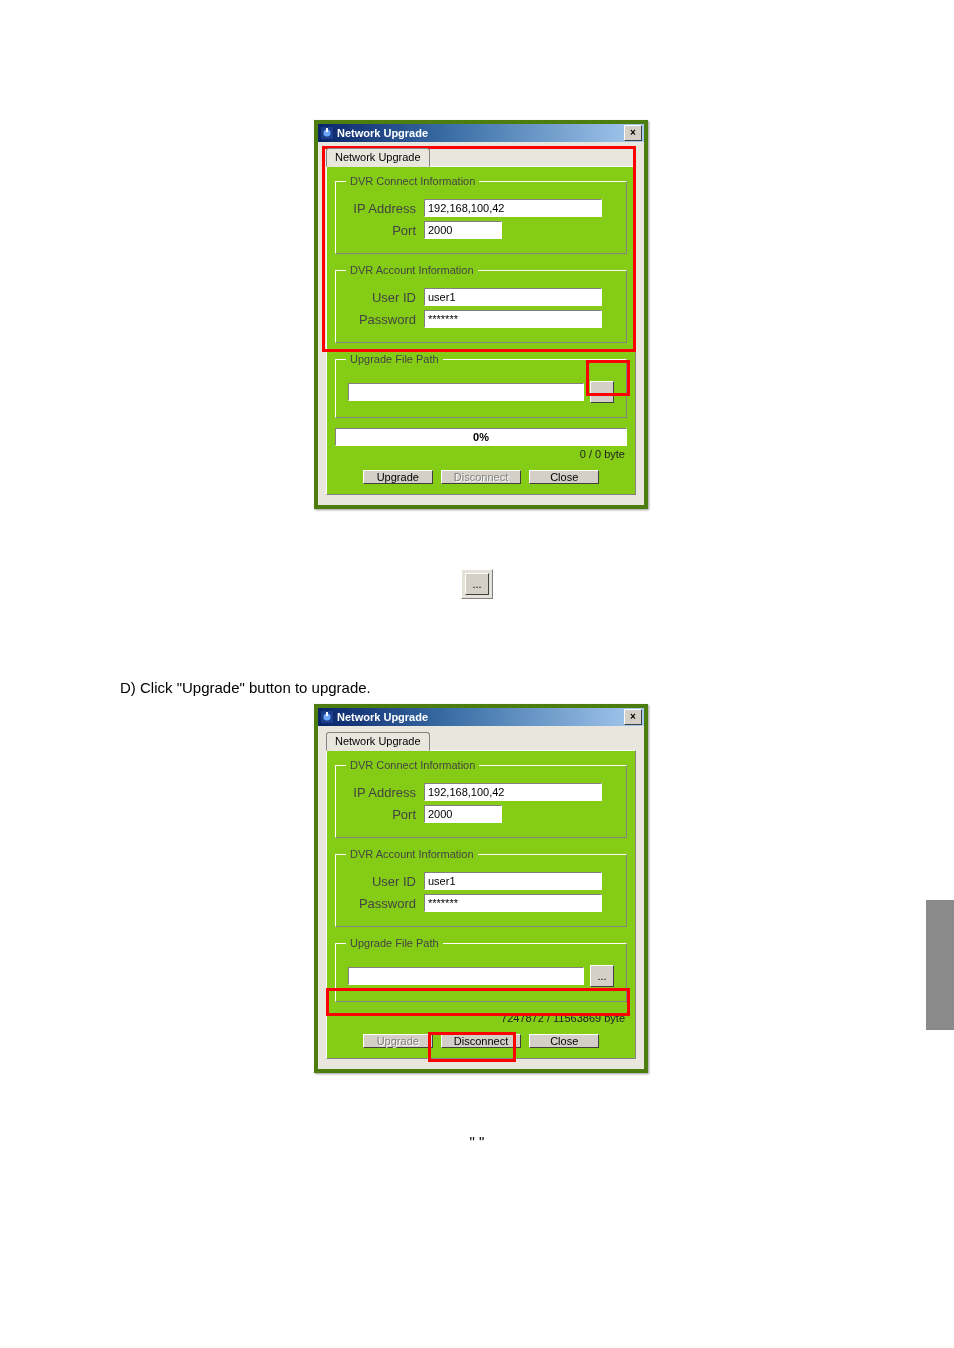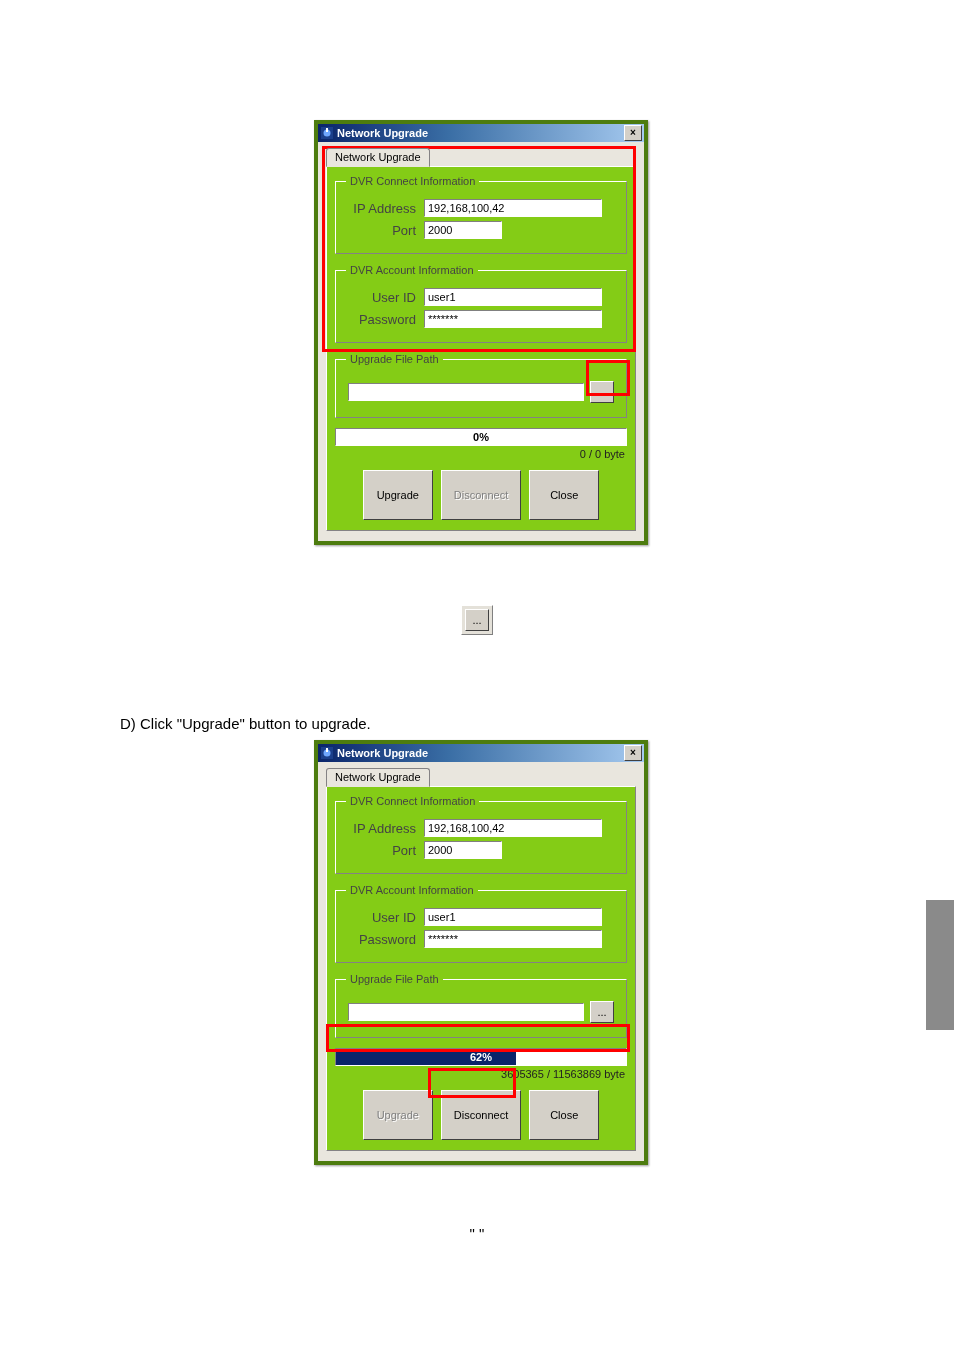--- a/index.html
+++ b/index.html
@@ -176,21 +176,21 @@
     display: flex;
     justify-content: center;
     gap: 8px;
   }
   button.wbtn {
     background: #d4d0c8;
     border: 1px solid;
     border-color: #fff #404040 #404040 #fff;
     font-family: Tahoma, Arial, sans-serif;
     font-size: 11px;
-    padding: 18px 12px;
+    padding: 0 12px;
     min-width: 70px;
     cursor: default;
   }
   button.wbtn[disabled] {
     color: #808080;
     text-shadow: 1px 1px 0 #fff;
   }
   .highlight-box {
     border: 3px solid #ff0000;
     position: absolute;
@@ -394,25 +394,21 @@
           <fieldset class="group">
             <legend>Upgrade File Path</legend>
             <div class="file-row">
               <input class="file-input" value="" style="">
               <div class="browse-btn">
                 <span>...</span>
               </div>
             </div>
           </fieldset>
 
-          <div class="progress-outer">
-            <div class="progress-fill" style="width:62%"></div>
-            <div class="progress-label" style="color:#fff">62%</div>
-          </div>
-          <div class="bytes">3605365 / 11563869 byte</div>
+          <div class="bytes">7247872 / 11563869 byte</div>
 
           <div class="button-row">
             <button class="wbtn" disabled="">
               <span>Upgrade</span>
             </button>
             <button class="wbtn">
               <span>Disconnect</span>
             </button>
             <button class="wbtn">
               <span>Close</span>

